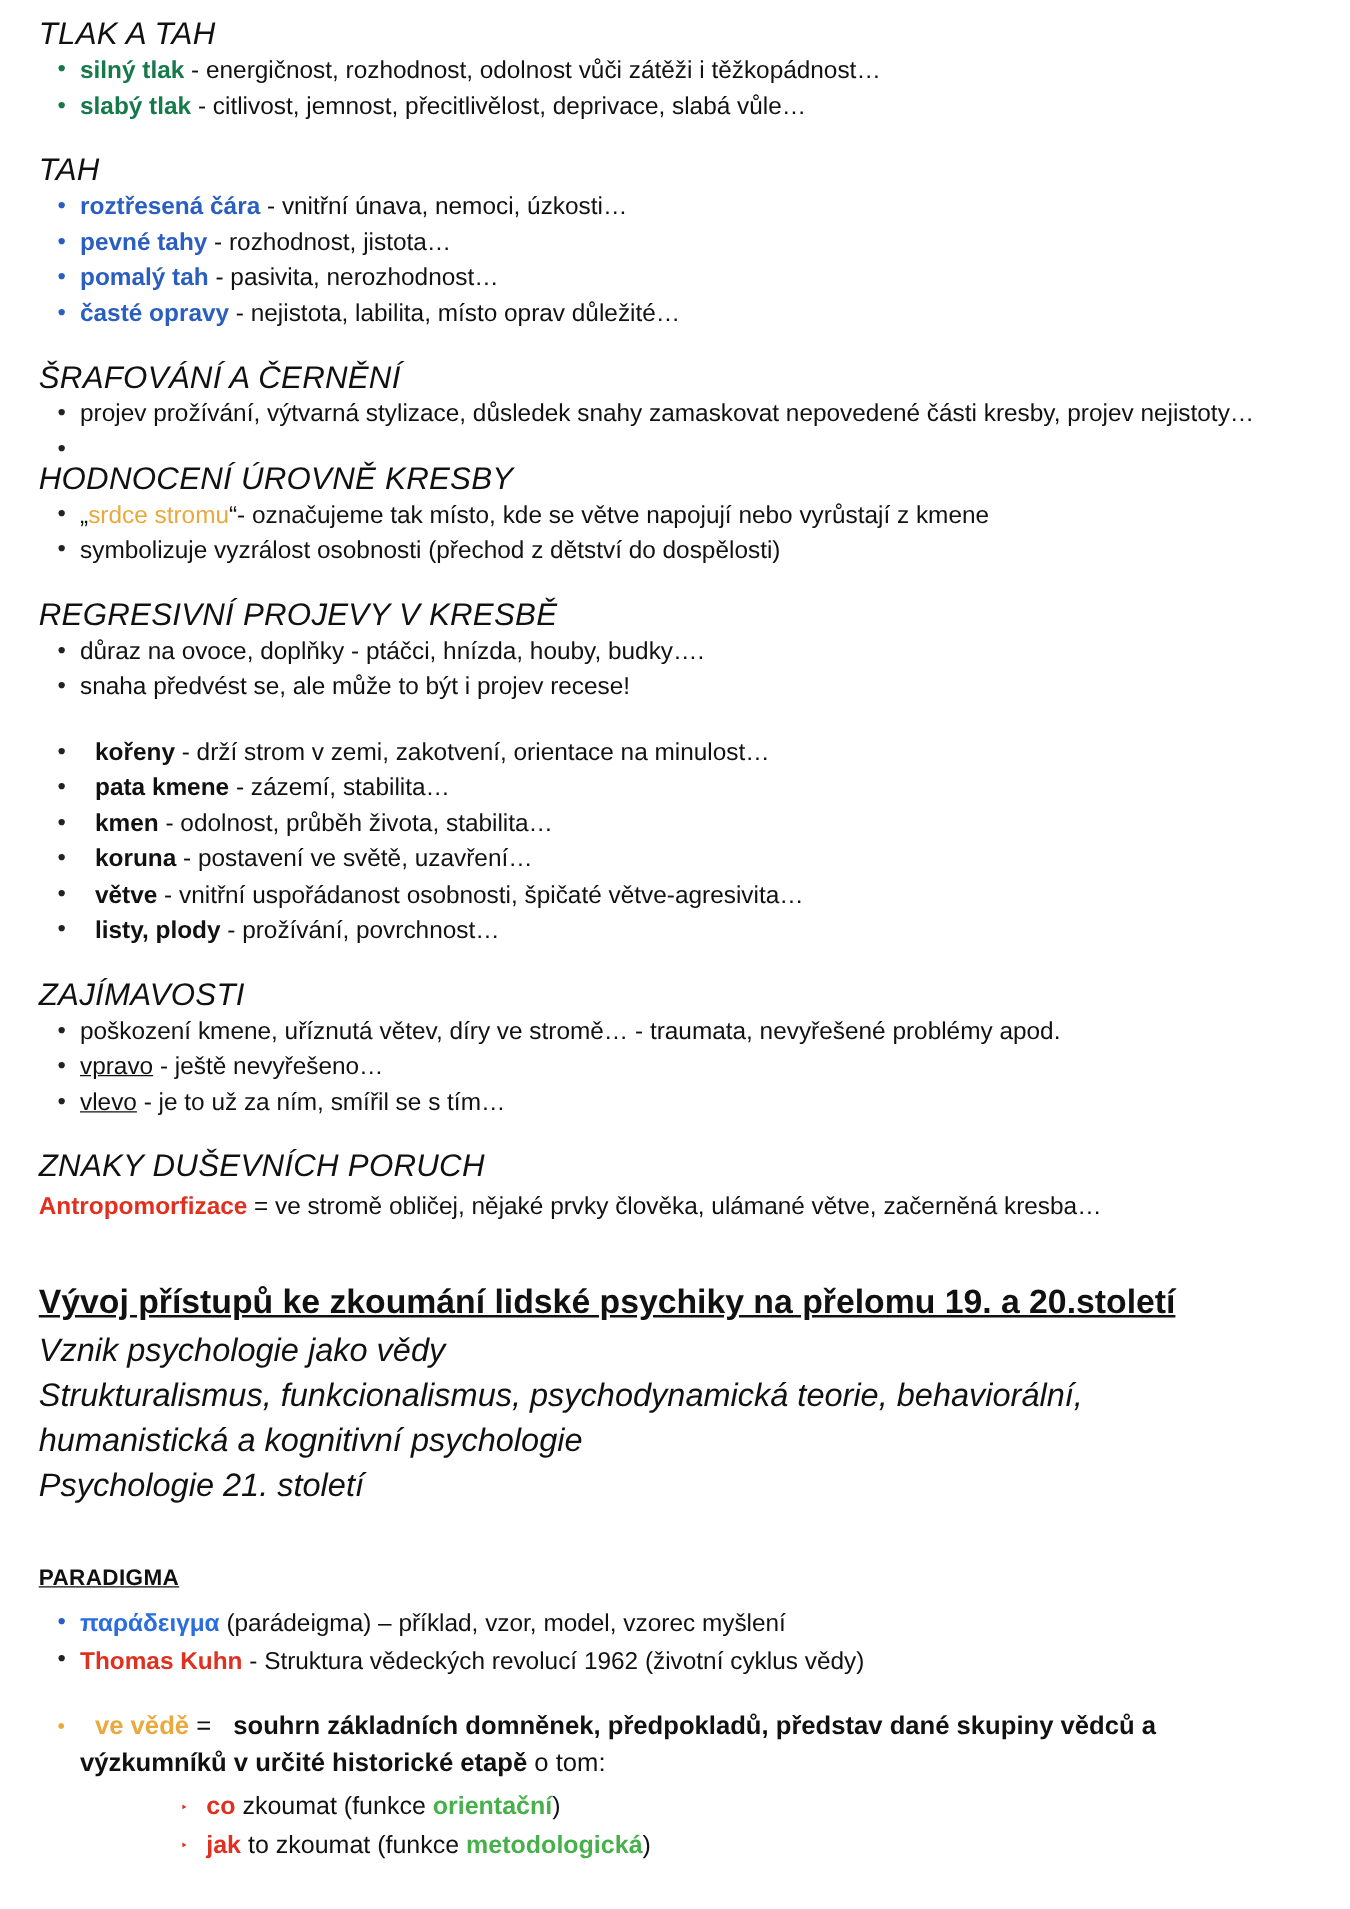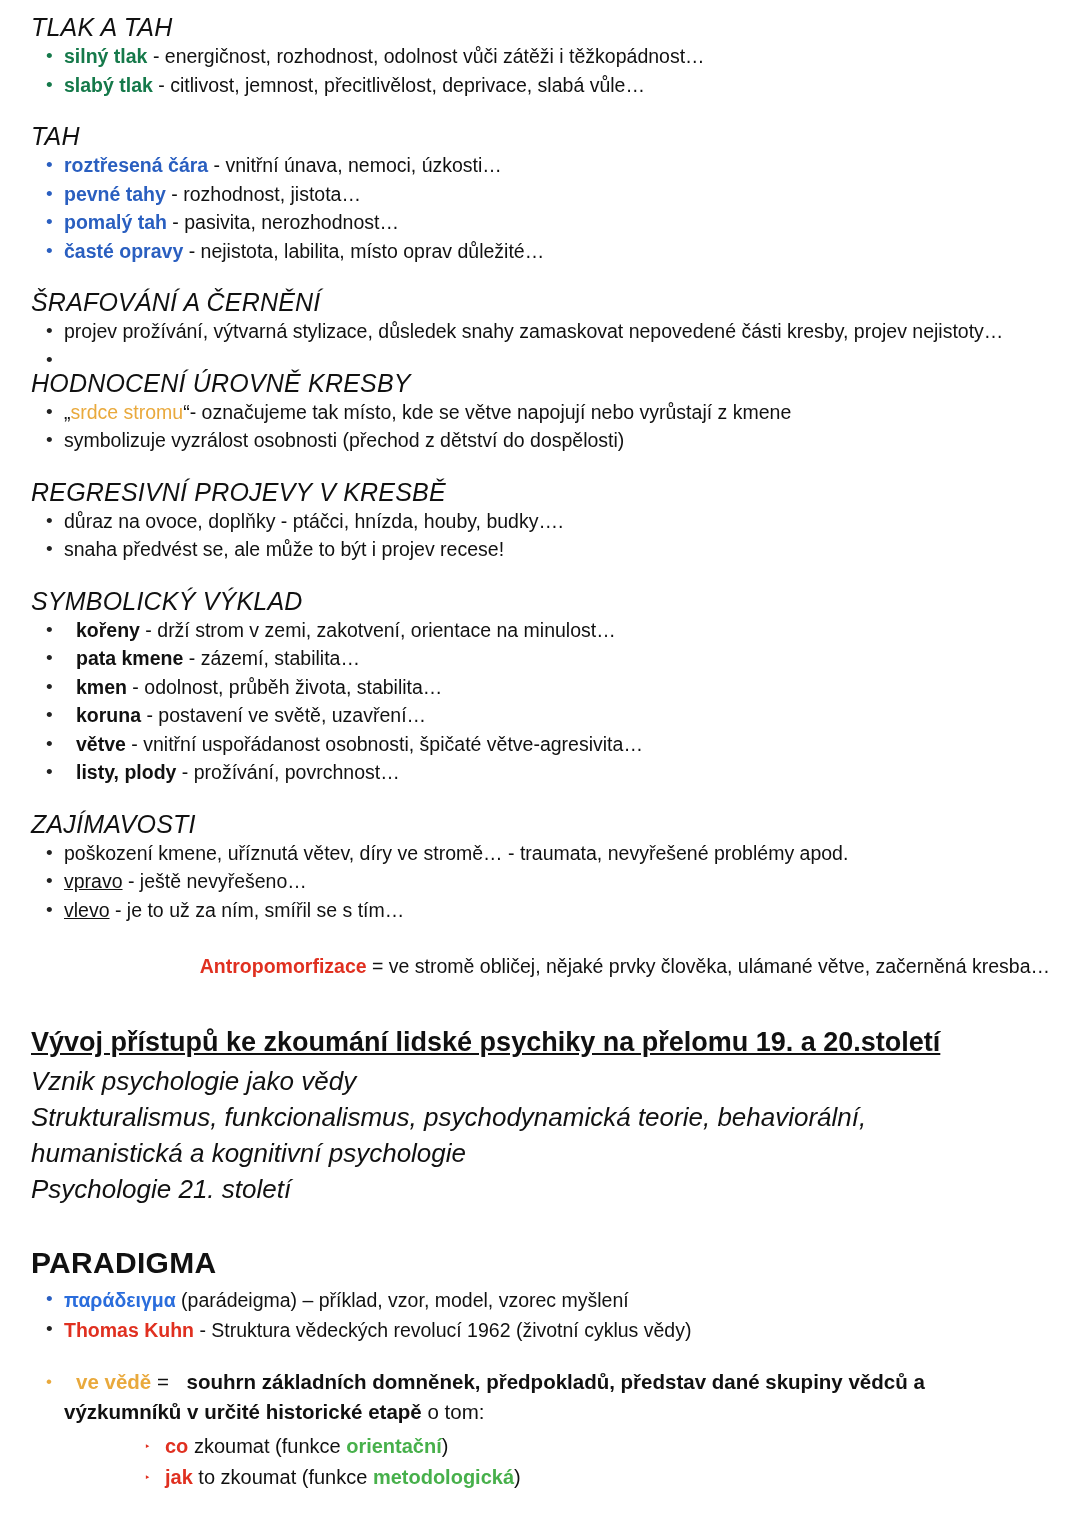--- a/index.html
+++ b/index.html
@@ -71,44 +71,44 @@
   .bullet.dark  { color: #222; }
   .bullet.gold  { color: #e9a93c; }
 
   
   .plain-line {
     font-size: 19.5px;
     line-height: 28.5px;
     padding-left: 1px;
     margin: 4px 0 0 0;
     white-space: nowrap;
-    text-align: right;
   }
 
   
   .big-title {
     font-size: 27px;
     font-weight: bold;
     line-height: 38px;
     text-decoration: underline;
     margin: 0 0 2px 1px;
     white-space: nowrap;
   }
   .ital-line {
     font-size: 26px;
     font-style: italic;
     line-height: 36px;
     margin: 0 0 0 1px;
     white-space: nowrap;
   }
 
   .para-title {
-    font-size: 30px;
+    font-size: 18px;
     font-weight: bold;
     line-height: 36px;
+    text-decoration: underline;
     margin: 0 4px 4px 1px;
     letter-spacing: 0.3px;
     display: inline-block;
   }
 
   
   ul.list.tight > li { line-height: 30px; }
 
   
   .wrap-item {
@@ -220,21 +220,20 @@
       </li>
       <li>
         <span class="bullet dark">•</span><span>snaha předvést se, ale může to být i projev recese!</span>
       </li>
     </ul>
   </div>
 
   <div class="gap-sm"></div>
 
   <div class="section">
-    <div class="sec-head">SYMBOLICKÝ VÝKLAD</div>
     <ul class="list">
       <li>
         <span class="bullet dark">•</span><span class="b">kořeny</span><span> - drží strom v zemi, zakotvení, orientace na minulost…</span>
       </li>
       <li>
         <span class="bullet dark">•</span><span class="b">pata kmene</span><span> - zázemí, stabilita…</span>
       </li>
       <li>
         <span class="bullet dark">•</span><span class="b">kmen</span><span> - odolnost, průběh života, stabilita…</span>
       </li>
@@ -263,20 +262,21 @@
       </li>
       <li>
         <span class="bullet dark">•</span><span class="u">vlevo</span><span> - je to už za ním, smířil se s tím…</span>
       </li>
     </ul>
   </div>
 
   <div class="gap-sm"></div>
 
   <div class="section">
+    <div class="sec-head">ZNAKY DUŠEVNÍCH PORUCH</div>
     <div class="plain-line">
       <span class="c-red">Antropomorfizace</span><span> = ve stromě obličej, nějaké prvky člověka, ulámané větve, začerněná kresba…</span>
     </div>
   </div>
 
   <div style="height:32px"></div>
 
   <div class="section">
     <div class="big-title">Vývoj přístupů ke zkoumání lidské psychiky na přelomu 19. a 20.století</div>
     <div class="ital-line">Vznik psychologie jako vědy</div>

